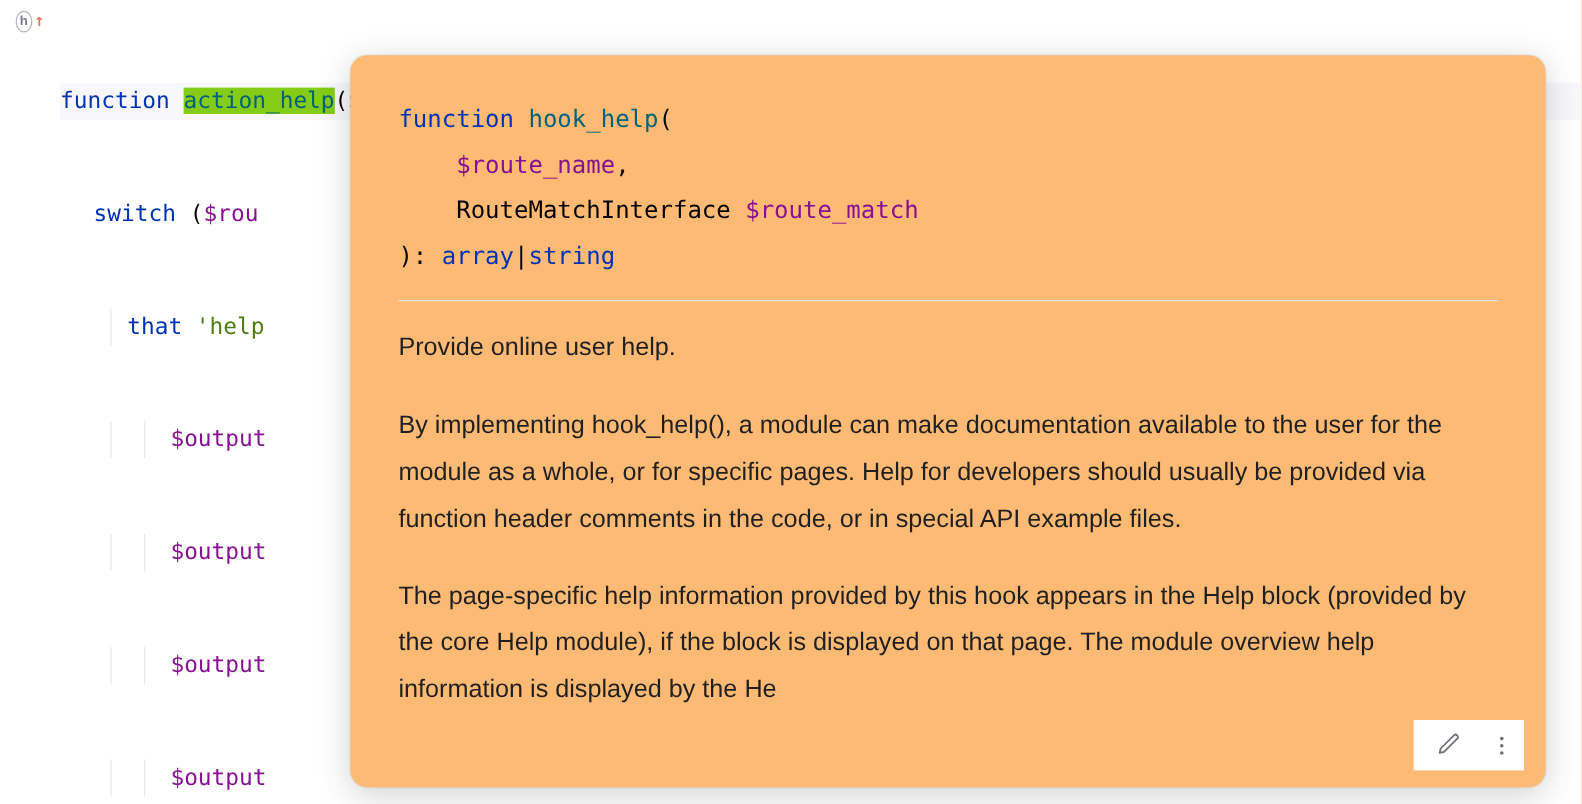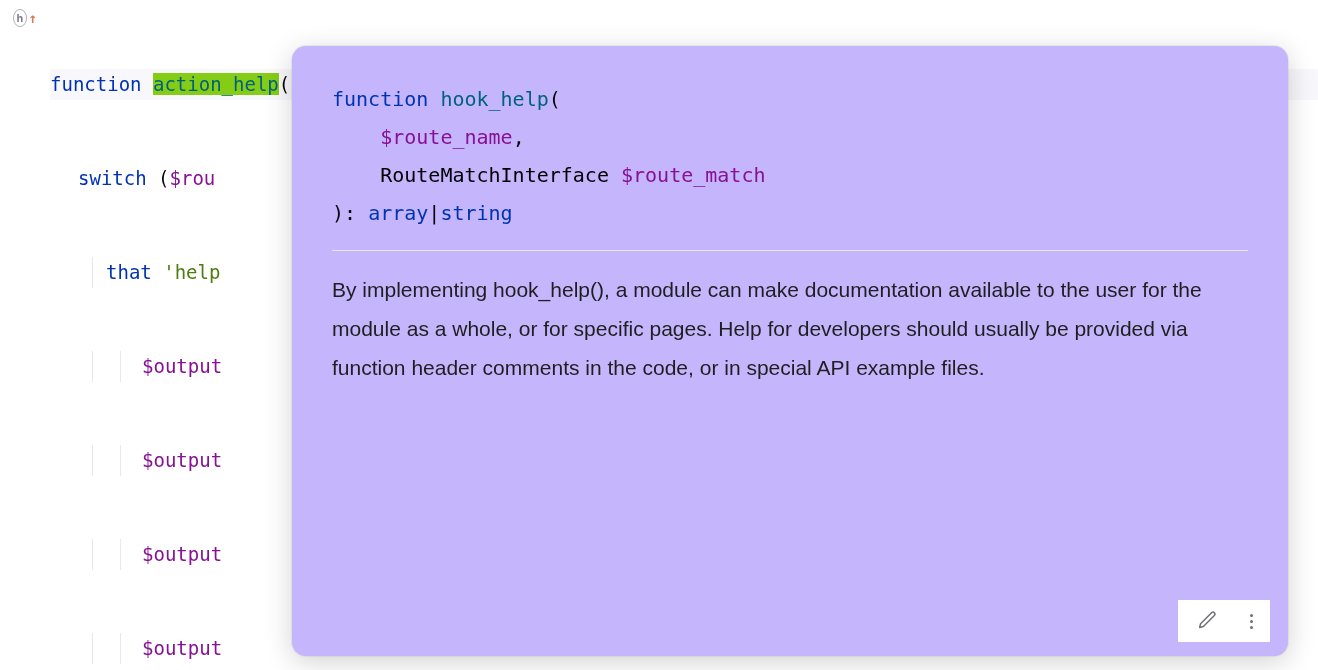--- a/index.html
+++ b/index.html
@@ -81,21 +81,21 @@
   .type { color: #000000; }
   .str { color: #4d7c0f; }
   .punct { color: #080808; }
 
   .popup {
     position: absolute;
     left: 292px;
     top: 46px;
     width: 996px;
     height: 610px;
-    background: #c4b5fd;
+    background: #fdba74;
     border-radius: 14px;
     box-shadow: 0 6px 28px rgba(0,0,0,0.18), 0 0 0 1px rgba(0,0,0,0.05);
     padding: 34px 40px 20px 40px;
     font-family: 'Menlo', 'Monaco', 'Consolas', monospace;
     overflow: hidden;
   }
   .popup-signature {
     font-size: 20px;
     line-height: 1.9;
     white-space: pre;
@@ -184,21 +184,23 @@
 
 <div class="popup">
   <div class="popup-signature"><span class="kw">function</span> <span class="fn-name">hook_help</span><span class="punct">(</span>
     <span class="var">$route_name</span><span class="punct">,</span>
     <span class="type">RouteMatchInterface</span> <span class="var">$route_match</span>
 <span class="punct">): </span><span class="kw">array</span><span class="punct">|</span><span class="kw">string</span></div>
 
   <hr class="popup-divider">
 
   <div class="popup-desc">
+    <p>Provide online user help.</p>
     <p>By implementing hook_help(), a module can make documentation available to the user for the module as a whole, or for specific pages. Help for developers should usually be provided via function header comments in the code, or in special API example files.</p>
+    <p>The page-specific help information provided by this hook appears in the Help block (provided by the core Help module), if the block is displayed on that page. The module overview help information is displayed by the He</p>
   </div>
 
   <div class="popup-actions">
     <div class="action-btn">
       <svg width="22" height="22" viewBox="0 0 24 24" fill="none" stroke="currentColor" stroke-width="1.6" stroke-linecap="round" stroke-linejoin="round">
         <path d="M17 3a2.1 2.1 0 0 1 3 3L8 18l-4 1 1-4L17 3z"></path>
       </svg>
     </div>
     <div class="action-btn">
       <div class="dots">

